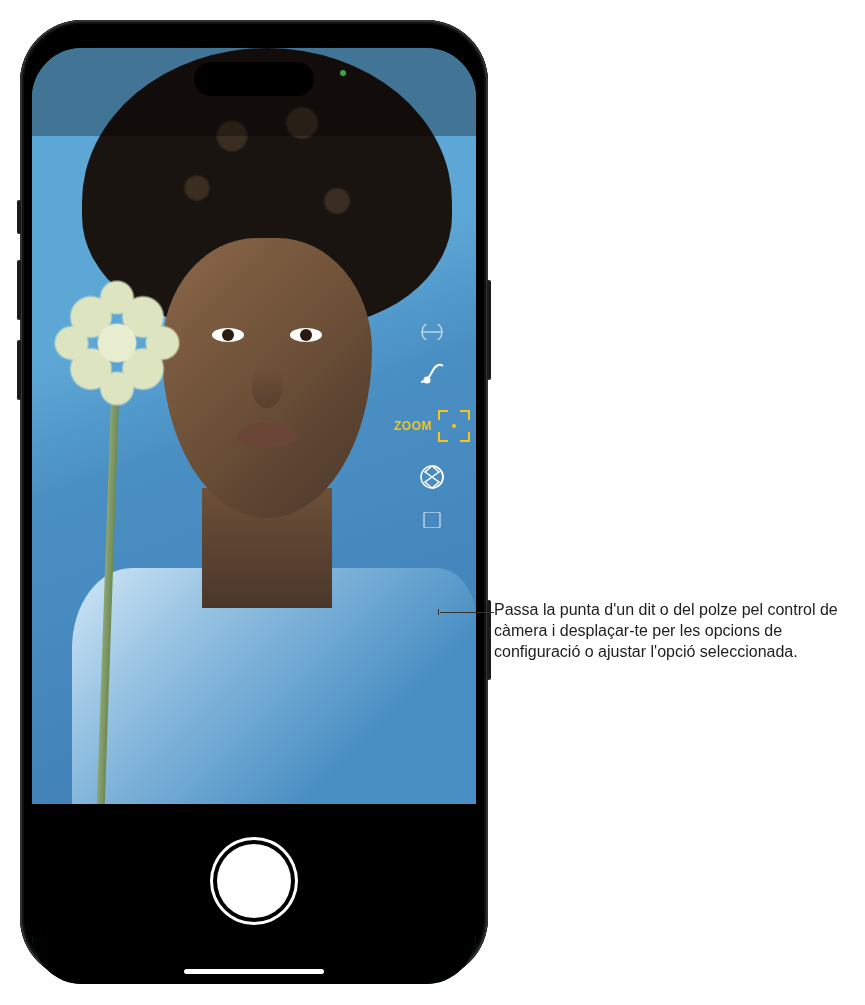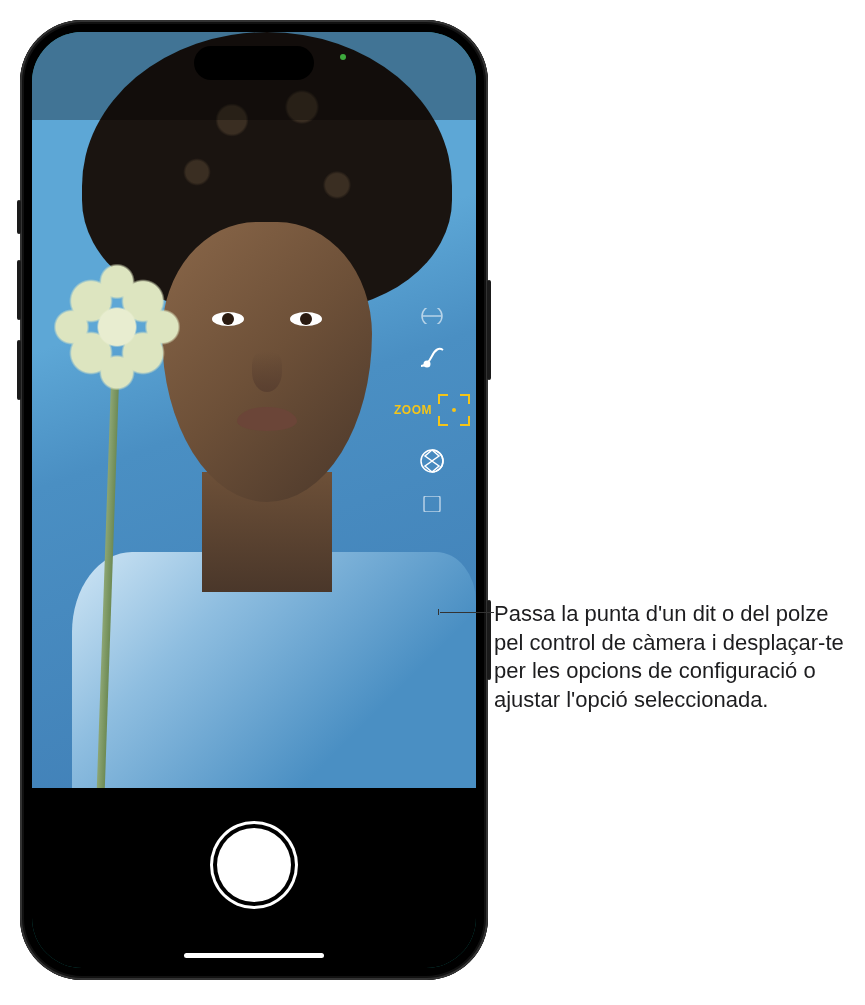--- a/index.html
+++ b/index.html
@@ -21,20 +21,21 @@
       padding: 12px;
       box-shadow: inset 0 0 0 2px #333, inset 0 0 0 4px #111;
     }
     .phone-screen {
       width: 100%;
       height: 100%;
       background: #0f766e;
       border-radius: 50px;
       overflow: hidden;
       position: relative;
+      margin-top: 16px;
     }
     .dynamic-island {
       position: absolute;
       top: 14px;
       left: 50%;
       transform: translateX(-50%);
       width: 120px;
       height: 34px;
       background: #000;
       border-radius: 20px;
@@ -312,21 +313,21 @@
     .callout-line::before {
       content: '';
       position: absolute;
       left: -2px;
       width: 1px;
       height: 6px;
       background: #333;
       top: -3px;
     }
     .callout-text {
-      font-size: 22px;
+      font-size: 16px;
       line-height: 1.3;
       color: #1d1d1f;
       font-weight: 400;
     }
   </style>
 </head>
 <body>
 
 <div class="phone-frame">
   <div class="side-btn silence"></div>

